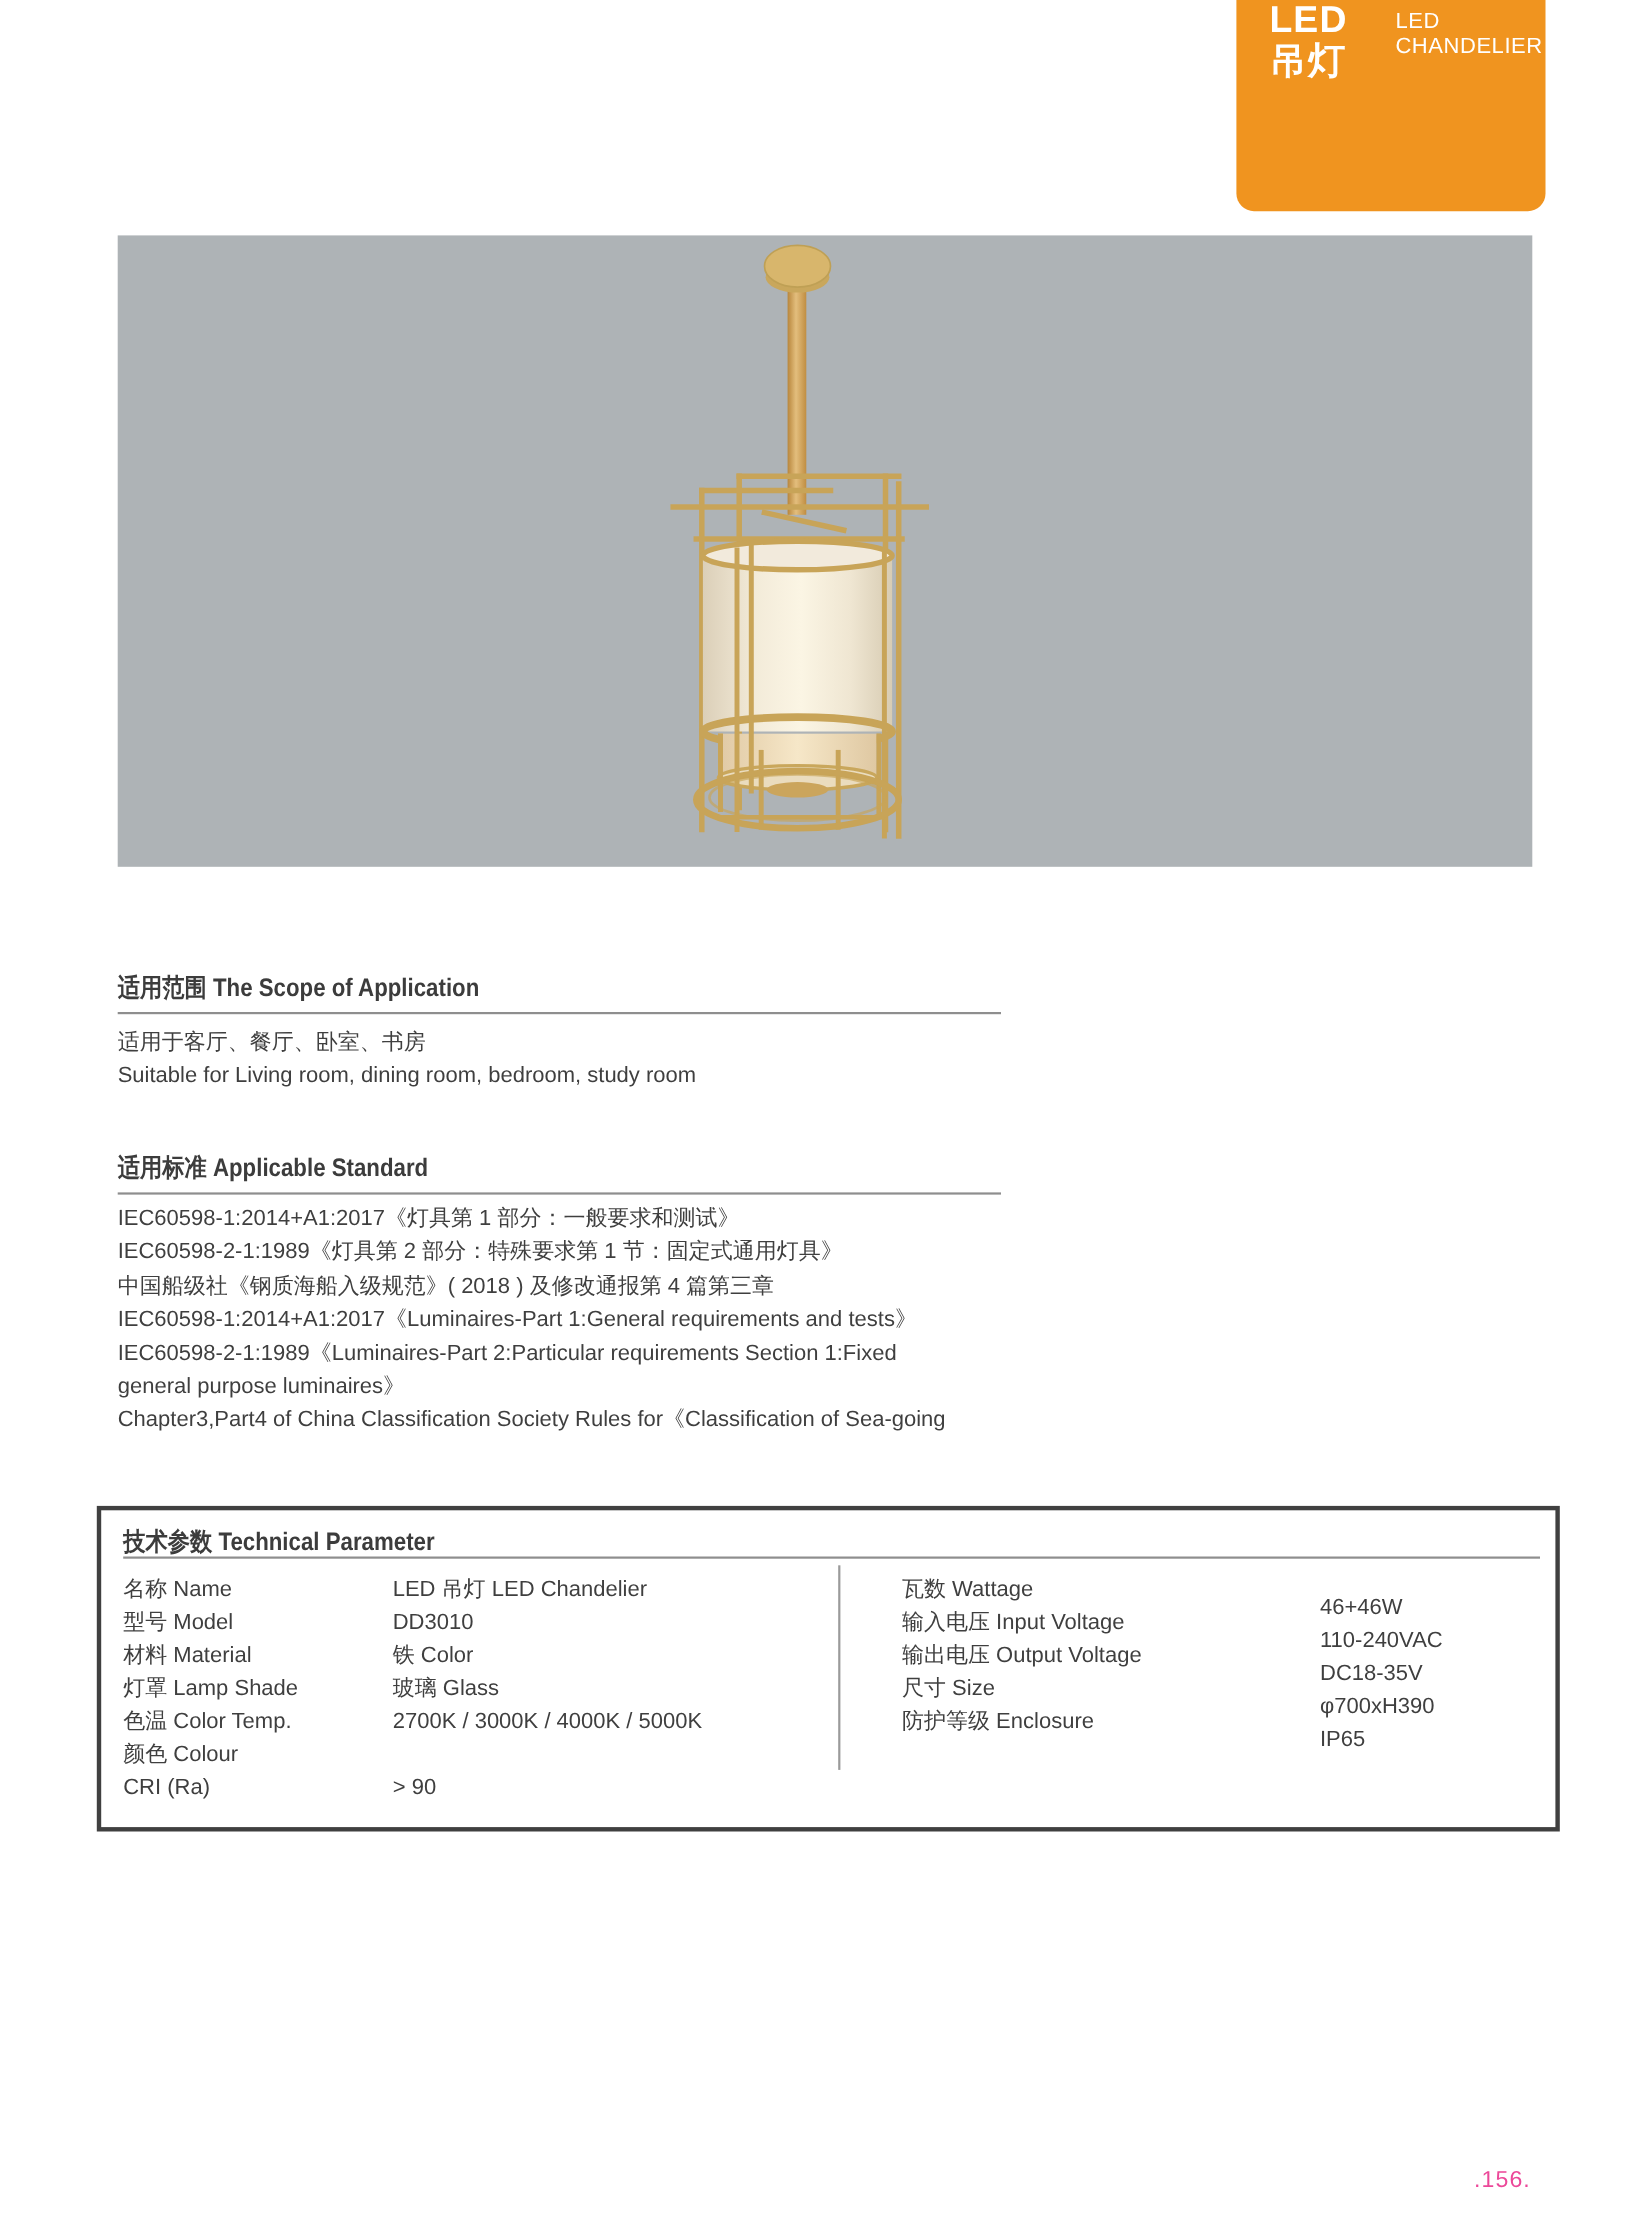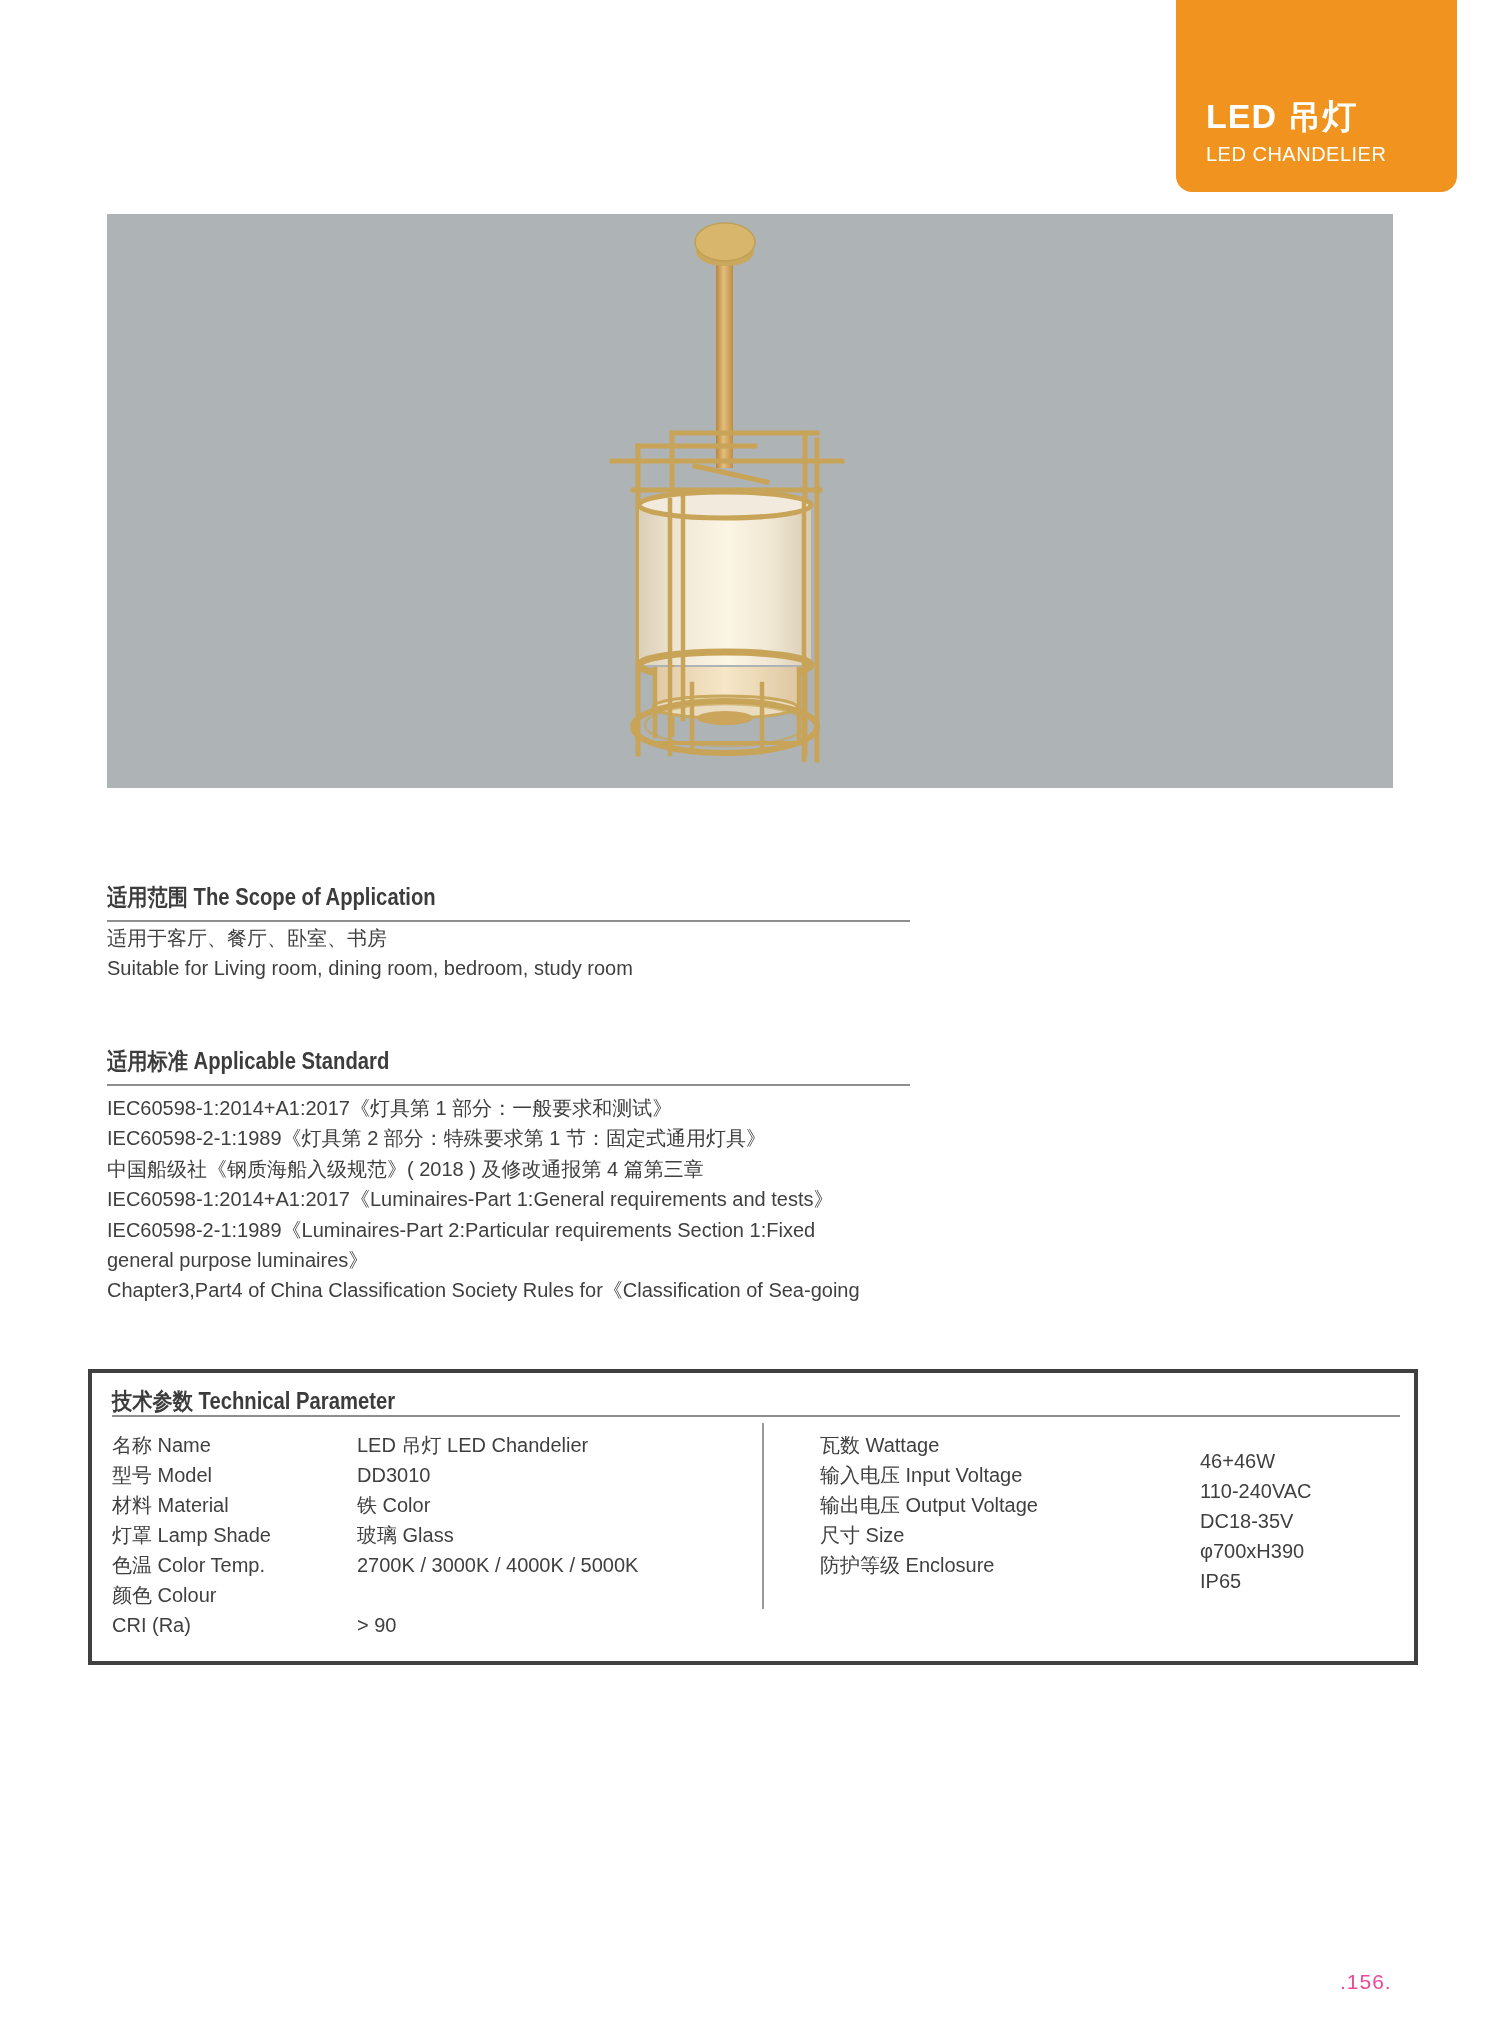--- a/index.html
+++ b/index.html
@@ -2,39 +2,39 @@
 <html><head>
 <meta charset="utf-8">
 <style>
   html,body{margin:0;padding:0;background:#ffffff;}
   .page{
     position:relative;width:1500px;height:2035px;background:#ffffff;overflow:hidden;
     font-family:"Liberation Sans","DejaVu Sans",sans-serif;color:#3f3f3f;
   }
   
   .header-tab{
-    position:absolute;left:1176px;top:0;width:281px;height:192px;
+    position:absolute;left:1124px;top:0;width:281px;height:192px;
     background:#F0941F;border-radius:0 0 16px 16px;
-    display:flex;flex-direction:column;justify-content:flex-end;
+    display:flex;flex-direction:row;justify-content:flex-end;
     box-sizing:border-box;padding:0 0 26px 30px;color:#ffffff;
   }
   .header-title-cn{font-size:34px;font-weight:bold;letter-spacing:1px;line-height:1.1;}
   .header-title-en{font-size:20px;margin-top:8px;letter-spacing:0.5px;}
   
   .product-panel{position:absolute;left:107px;top:214px;width:1286px;height:574px;background:#AEB3B6;}
   .product-panel svg{display:block;width:100%;height:100%;}
   
   .section{position:absolute;left:107px;width:803px;}
   .section-heading{
     font-size:23px;font-weight:bold;color:#3c3c3c;white-space:nowrap;
     display:inline-block;transform:scaleX(0.88);transform-origin:left center;letter-spacing:0;
   }
   .rule{height:2px;background:#8E8E8E;width:803px;margin-top:7px;}
   .body-line{font-size:20px;color:#3f3f3f;white-space:nowrap;line-height:30.4px;}
-  .scope-cn{margin-top:1px;}
+  .scope-cn{margin-top:11px;}
   .standard-lines{margin-top:7px;}
   
   .tech-box{
     position:absolute;left:88px;top:1369px;width:1330px;height:296px;
     border:4px solid #404040;box-sizing:border-box;background:#ffffff;
   }
   .tech-heading-wrap{position:absolute;left:20px;top:13px;}
   .tech-rule{position:absolute;left:20px;top:42px;width:1288px;height:2px;background:#8E8E8E;}
   .tech-divider{position:absolute;left:670px;top:50px;width:2px;height:186px;background:#9A9A9A;}
   .tech-table{position:absolute;top:57px;font-size:20px;}

